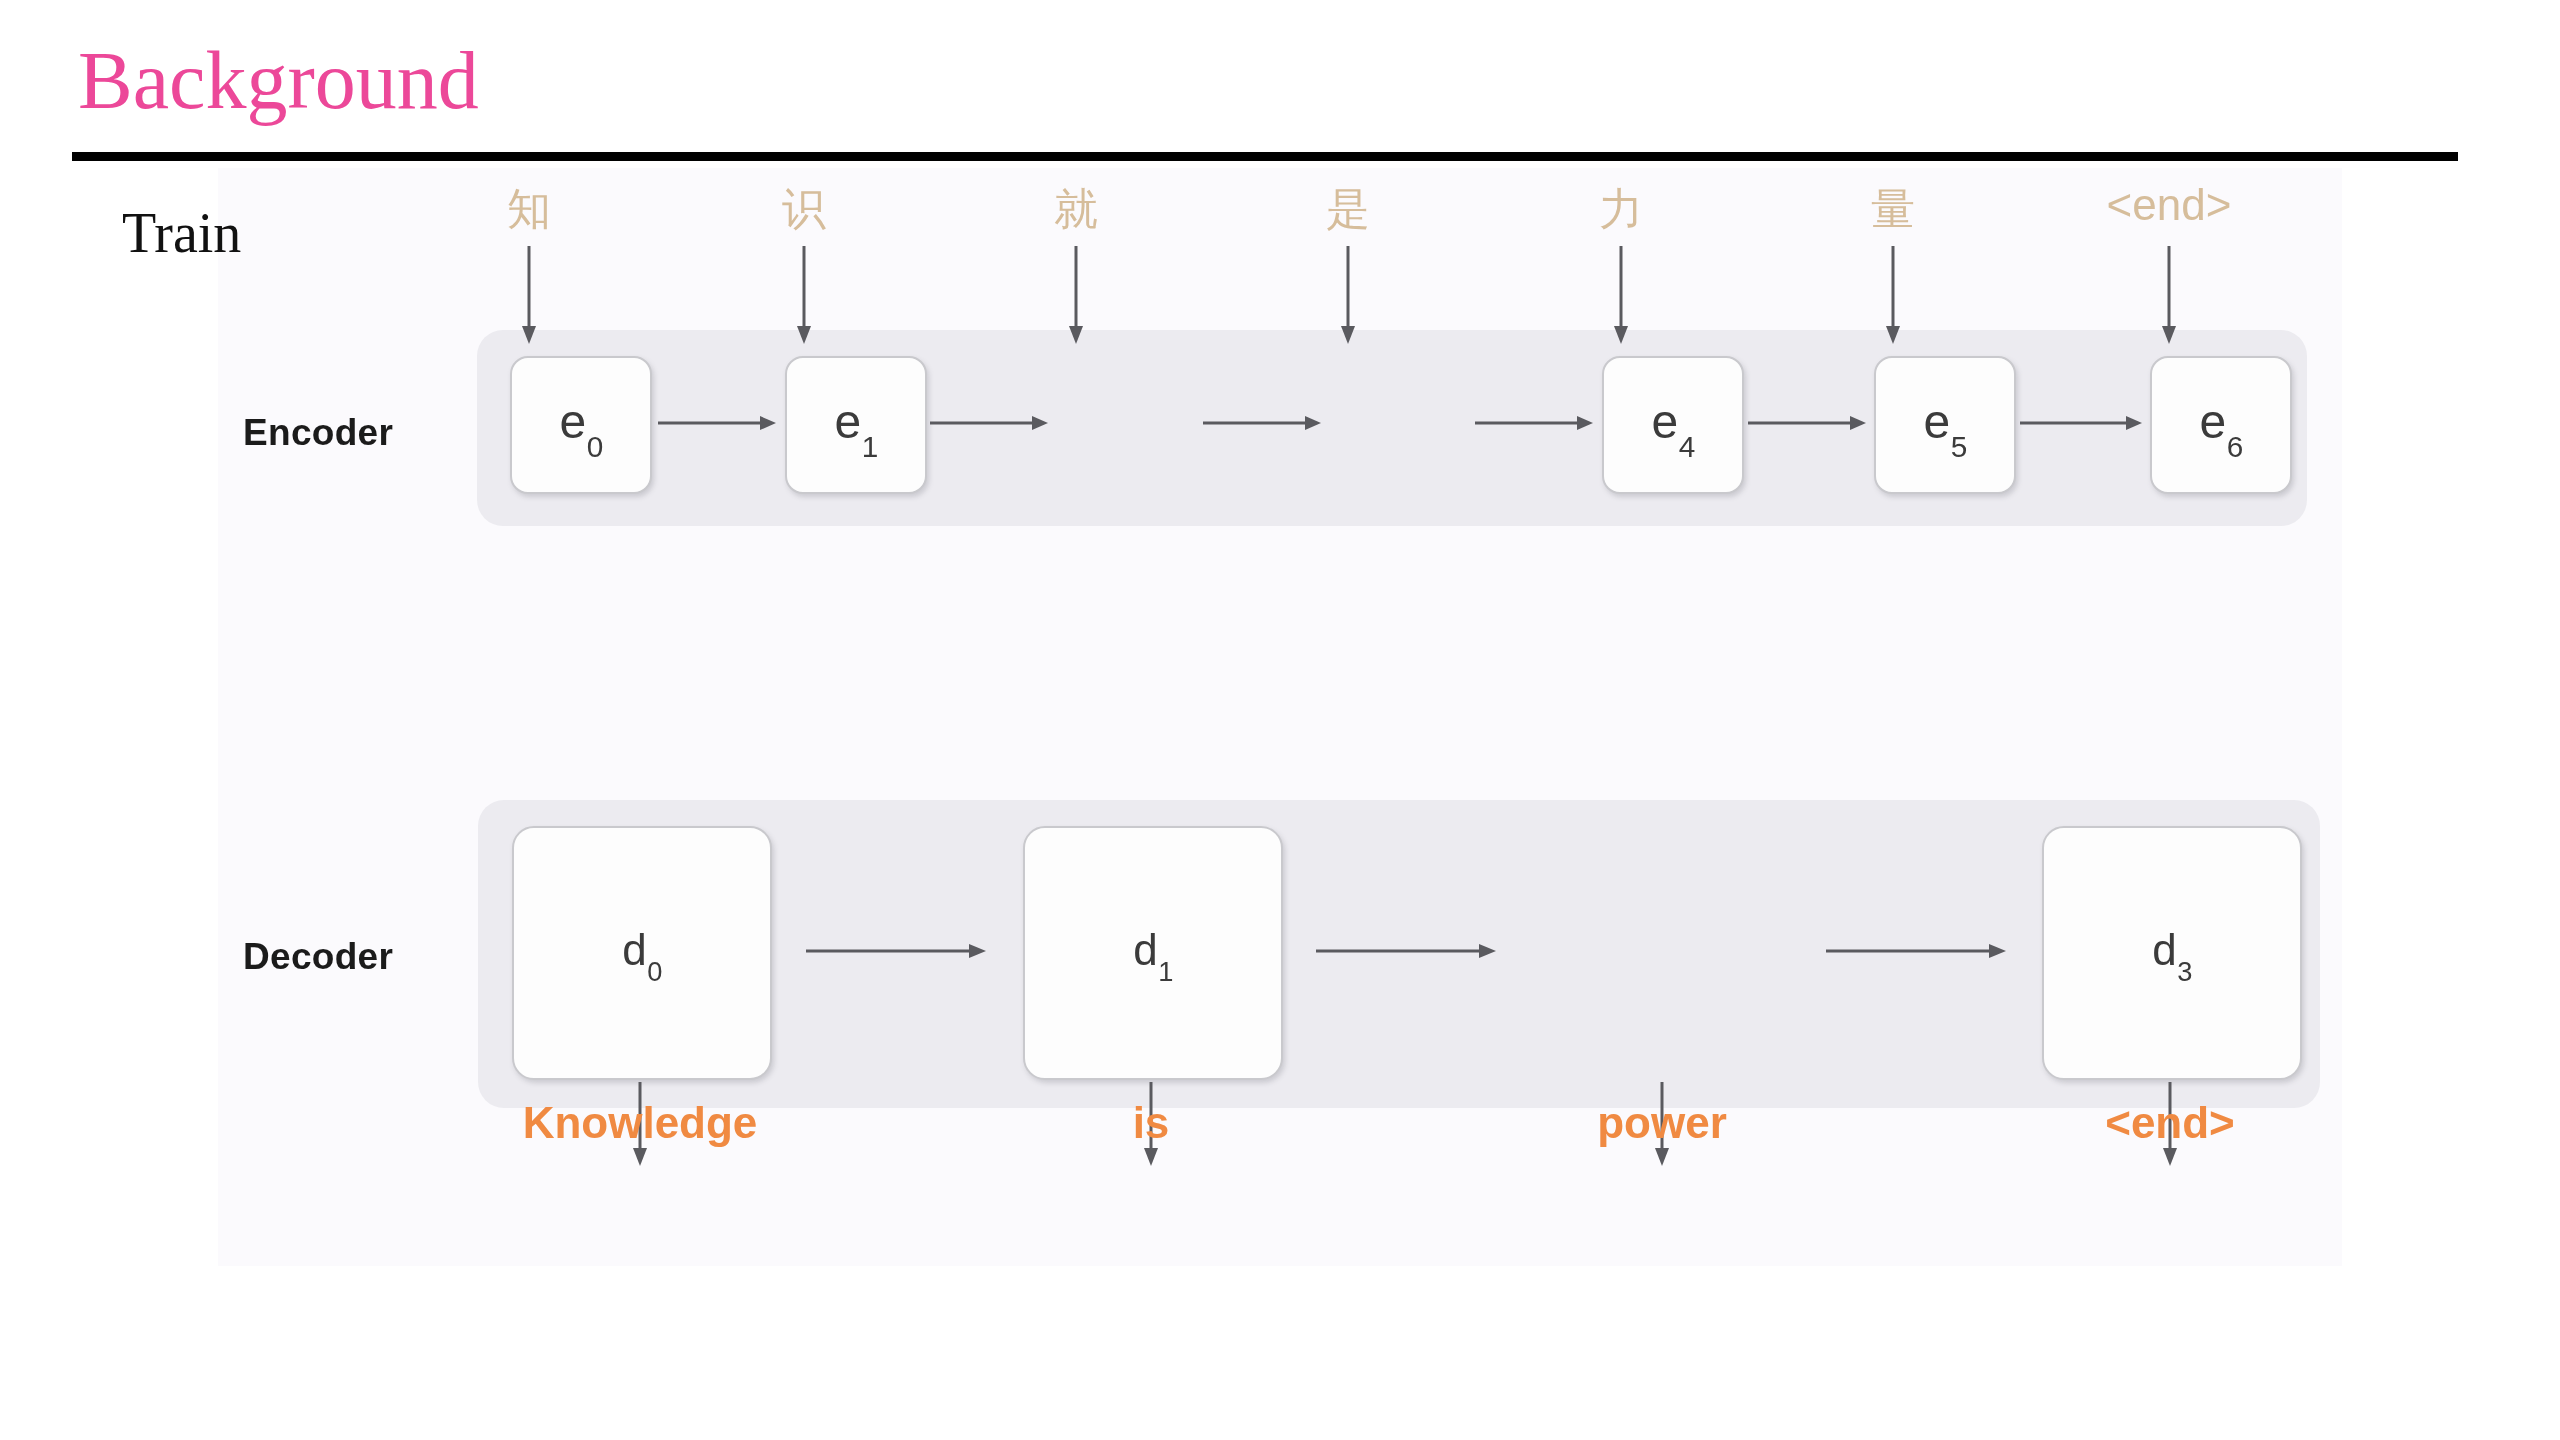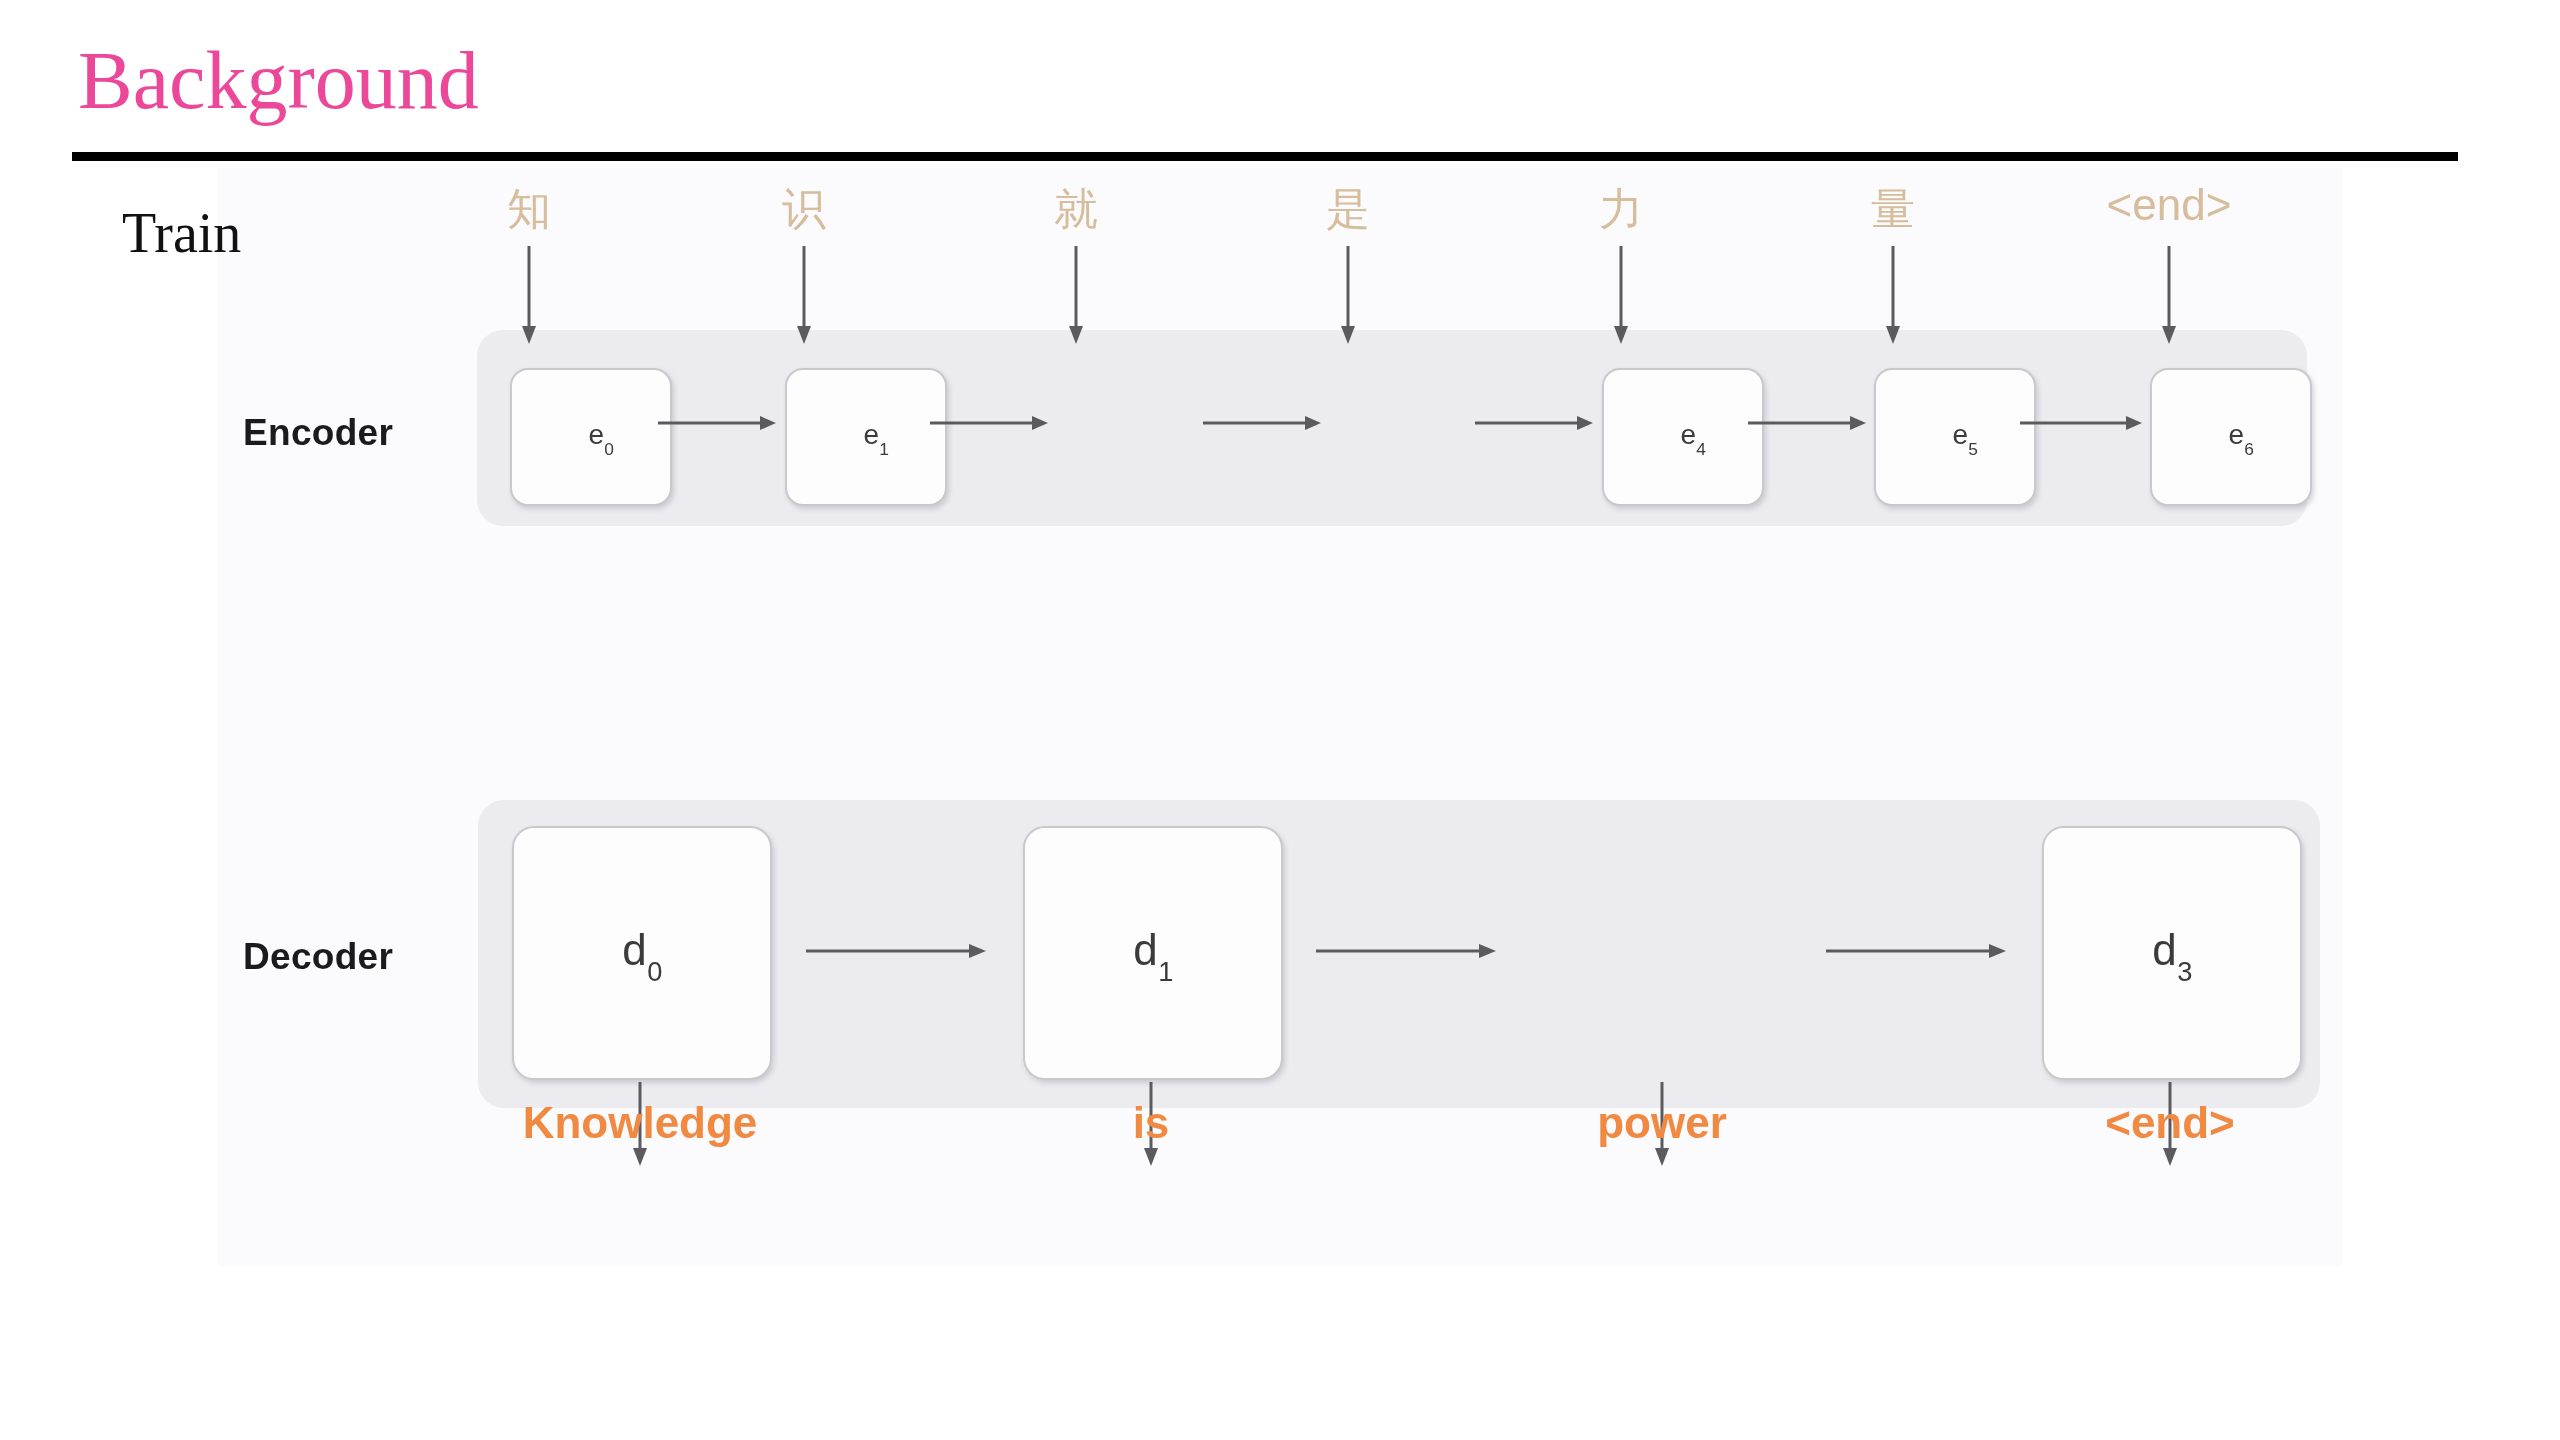--- a/index.html
+++ b/index.html
@@ -99,23 +99,22 @@
     display: flex;
     align-items: center;
     justify-content: center;
     color: #3b3b3b;
     font-family: "Liberation Sans", sans-serif;
     font-weight: normal;
   }
   .enc-cell {
     width: 138px;
     height: 134px;
-    top: 200px;     
-    font-size: 28px;
-    padding-left: 20px;
+    top: 188px;     
+    font-size: 48px;
   }
   .dec-cell {
     width: 256px;
     height: 250px;
     top: 658px;     
     border-radius: 22px;
     font-size: 44px;
   }
   .cell .sub {
     font-size: 0.62em;

